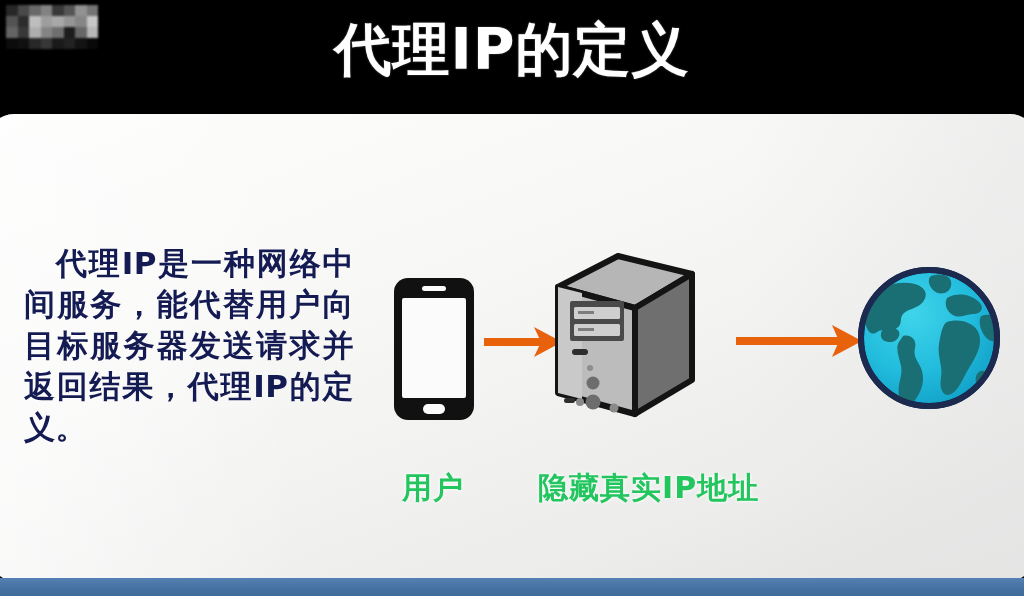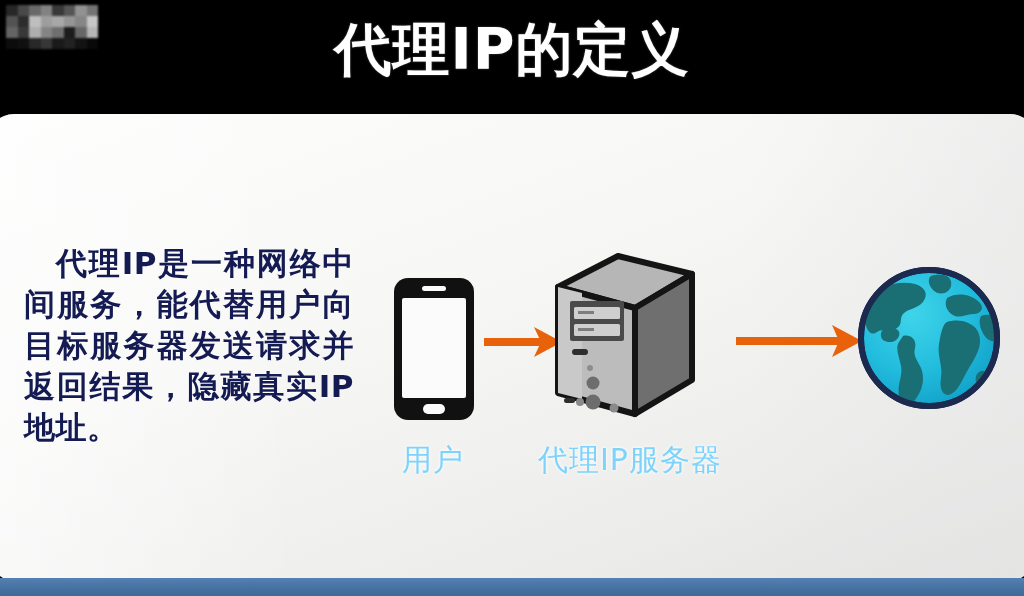--- a/index.html
+++ b/index.html
@@ -93,27 +93,28 @@
     text-align: justify;
     text-align-last: left;
     text-indent: 32px;
     font-family: "DejaVu Sans", "Liberation Sans", sans-serif;
     text-shadow: 0 1px 0 rgba(255,255,255,.8);
   }
 
   
   .node-label {
     position: absolute;
-    color: #7dd3fc;
+    color: #22c55e;
     font-size: 30px;
-    font-weight: normal;
+    font-weight: bold;
     letter-spacing: 1px;
     white-space: nowrap;
     font-family: "DejaVu Sans", "Liberation Sans", sans-serif;
     text-shadow: 0 0 3px rgba(255,255,255,.95), 0 0 5px rgba(255,255,255,.7);
+    margin-top: 28px;
   }
   #label-user   { left: 402px; top: 440px; }
   #label-proxy  { left: 538px; top: 440px; }
   #label-target { left: 858px; top: 440px; }
 
   #phone-icon  { position:absolute; left:392px; top:276px; width:84px;  height:146px; }
   #server-icon { position:absolute; left:552px; top:252px; width:146px; height:170px; }
   #globe-icon  { position:absolute; left:855px; top:264px; width:150px; height:152px; }
   .arrow-svg   { position:absolute; }
   #arrow-1 { left:484px; top:322px; width:80px;  height:40px; }
@@ -159,21 +160,21 @@
         <i style="background:#151515"></i>
         <i style="background:#0a0a0a"></i>
     </div>
     <div id="slide-title">代理IP的定义</div>
   </div>
 
   <div id="content-card">
     <div id="card-sheen"></div>
   </div>
 
-  <div id="definition-text">代理IP是一种网络中间服务，能代替用户向目标服务器发送请求并返回结果，隐藏真实IP地址。</div>
+  <div id="definition-text">代理IP是一种网络中间服务，能代替用户向目标服务器发送请求并返回结果，代理IP的定义。</div>
 
   <svg id="phone-icon" viewBox="0 0 84 146">
     <rect x="2" y="2" width="80" height="142" rx="14" ry="14" fill="#111111"></rect>
     <rect x="10" y="22" width="64" height="100" rx="2" ry="2" fill="#fbfbfb"></rect>
     <rect x="30" y="10" width="24" height="5" rx="2.5" ry="2.5" fill="#fbfbfb"></rect>
     <rect x="31" y="128" width="22" height="10" rx="5" ry="5" fill="#fbfbfb"></rect>
   </svg>
 
   <svg id="arrow-1" class="arrow-svg" viewBox="0 0 80 40">
     <rect x="0" y="16" width="58" height="8" fill="#e8620c"></rect>
@@ -242,16 +243,16 @@
                C88 134 84 124 86 114 C88 102 82 92 84 80 C86 68 88 60 92 58 Z"></path>
 
       <path d="M126 52 C136 48 146 54 148 64 C150 74 142 80 134 76 C128 72 122 60 126 52 Z"></path>
 
       <path d="M124 108 C130 104 134 110 132 118 C130 126 124 128 122 122 C120 116 120 111 124 108 Z"></path>
     </g>
     <circle cx="74" cy="74" r="68" fill="none" stroke="#1b2a4e" stroke-width="6"></circle>
   </svg>
 
   <div id="label-user" class="node-label">用户</div>
-  <div id="label-proxy" class="node-label">代理IP服务器</div>
+  <div id="label-proxy" class="node-label">隐藏真实IP地址</div>
 
   <div id="bottom-strip"></div>
 </div>
 
 </body></html>

